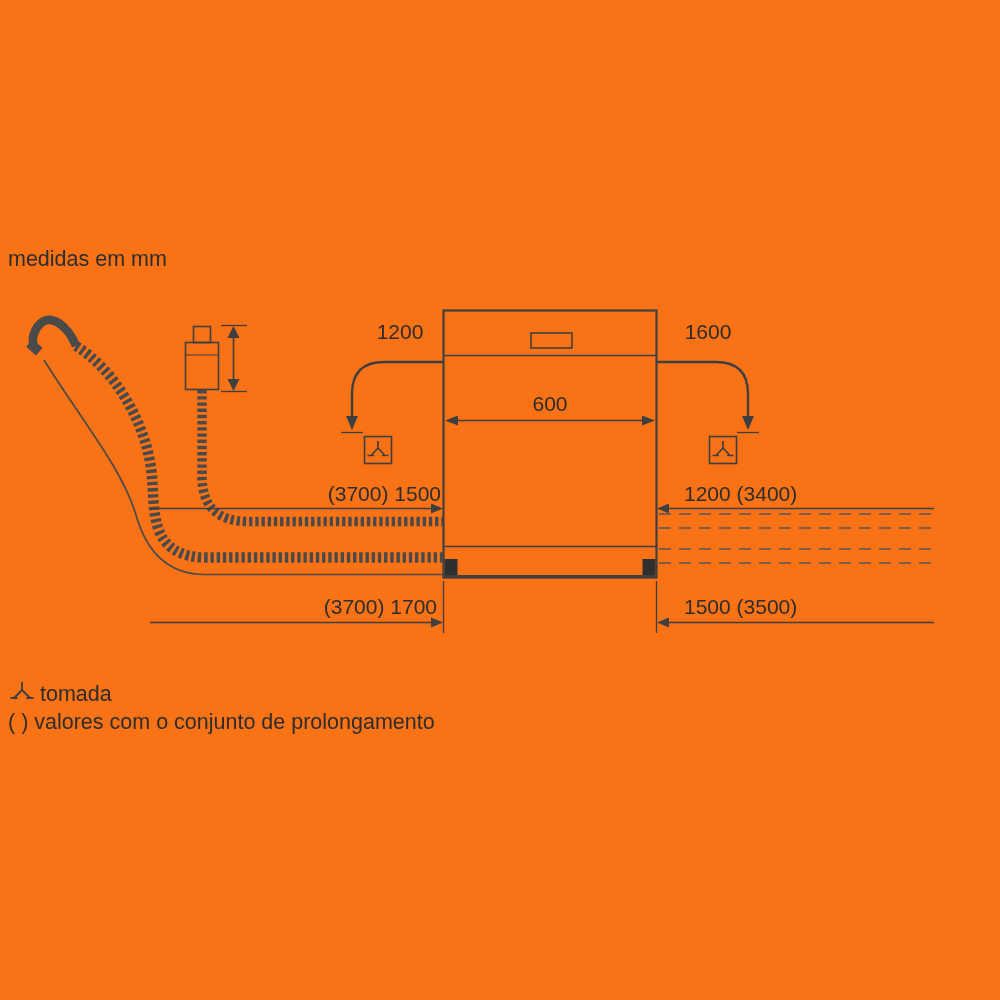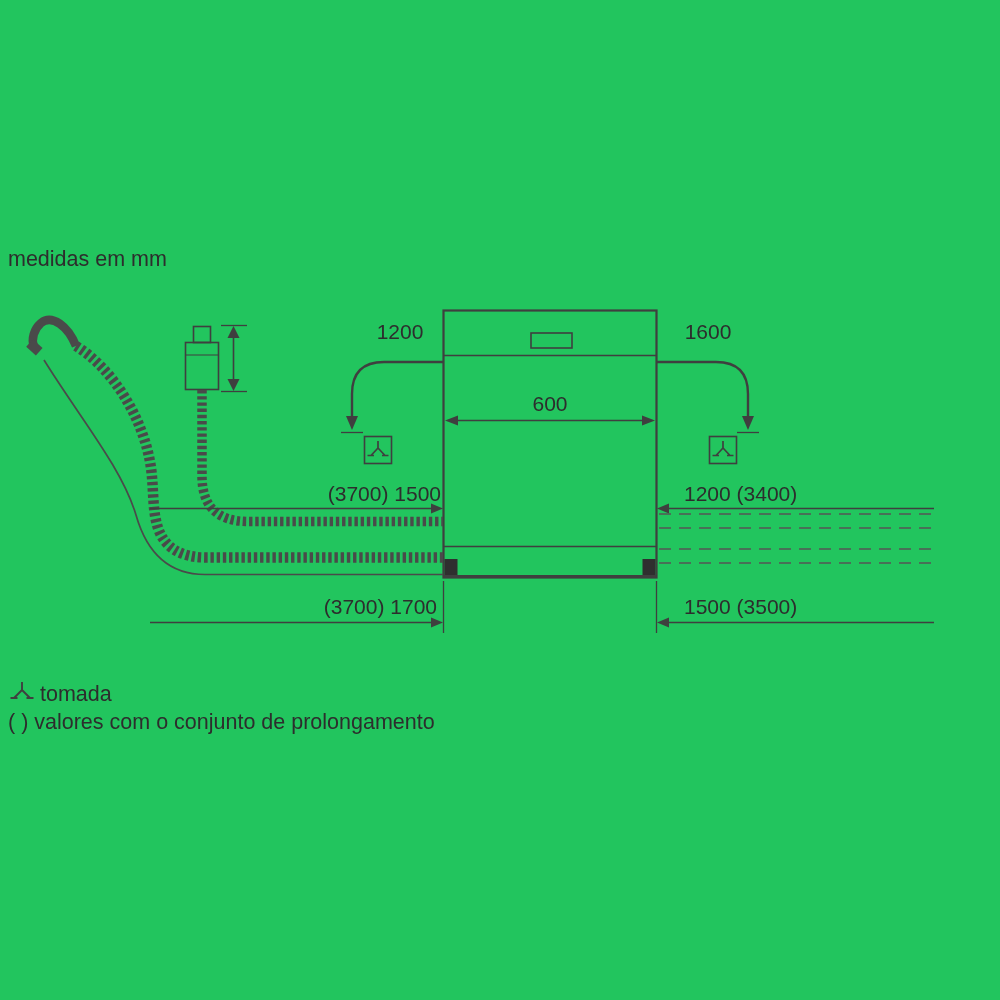--- a/index.html
+++ b/index.html
@@ -7,21 +7,21 @@
     padding: 0;
     background: #ffffff;
     width: 1000px;
     height: 1000px;
     font-family: "Liberation Sans", sans-serif;
   }
   #stage {
     position: relative;
     width: 1000px;
     height: 1000px;
-    background: #22c55e;
+    background: #f97316;
     overflow: hidden;
   }
   svg text {
     fill: #2d2d2d;
     font-family: "Liberation Sans", sans-serif;
   }
   .dimline { stroke: #3f3f3f; stroke-width: 1.6; fill: none; }
   .thinline { stroke: #3f3f3f; stroke-width: 1.3; fill: none; }
   .outline  { stroke: #3f3f3f; fill: none; }
   .arrowhead { fill: #3f3f3f; stroke: none; }

